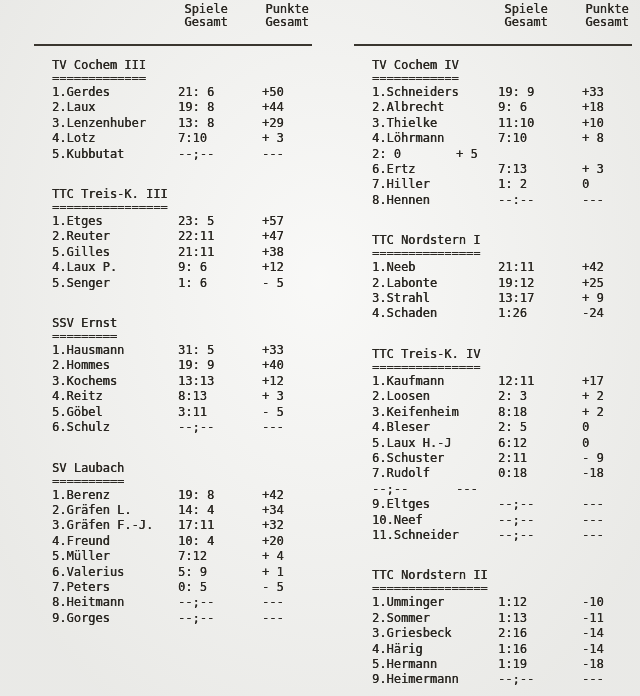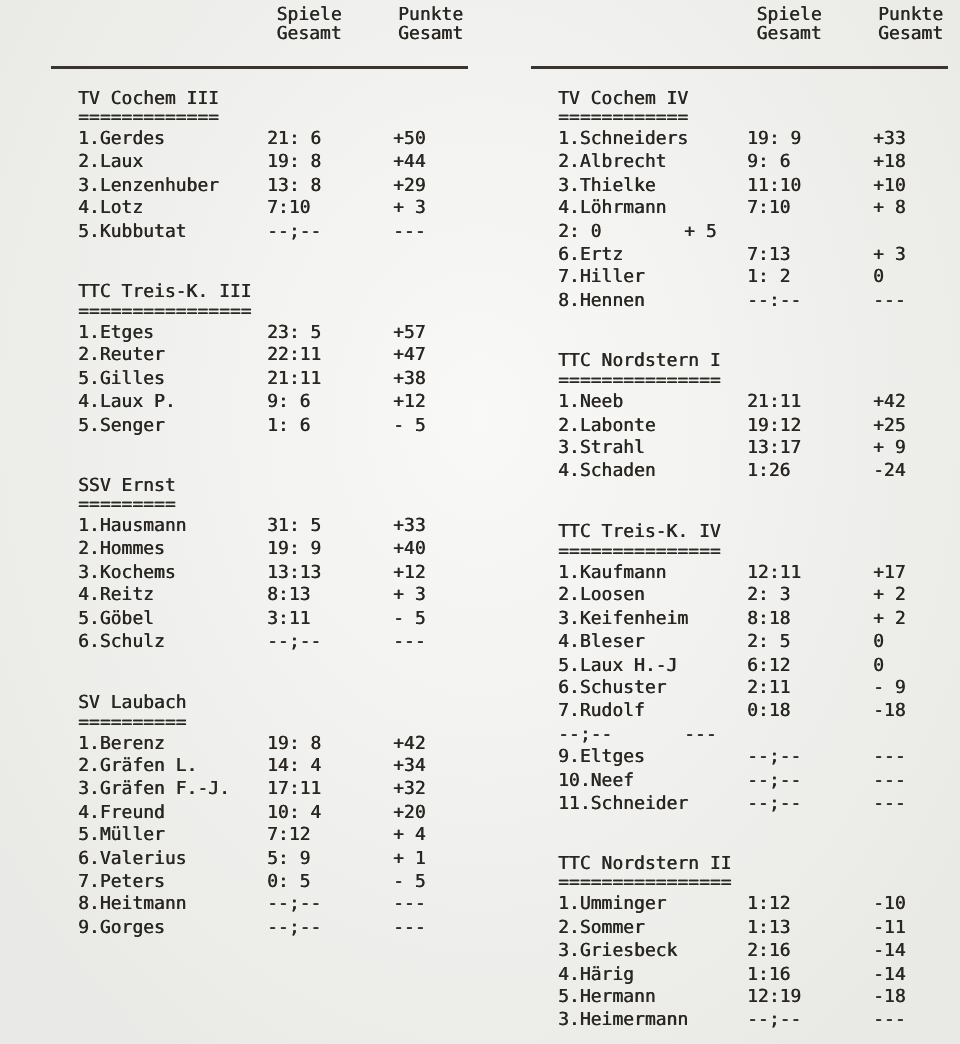--- a/index.html
+++ b/index.html
@@ -153,19 +153,19 @@
           <div class="player-row"><span class="p-name">10.Neef</span><span class="p-games">--;--</span><span class="p-points">---</span></div>
           <div class="player-row"><span class="p-name">11.Schneider</span><span class="p-games">--;--</span><span class="p-points">---</span></div>
         </section>
         <section class="team">
           <div class="team-name">TTC Nordstern II</div>
           <div class="team-underline">================</div>
           <div class="player-row"><span class="p-name">1.Umminger</span><span class="p-games">1:12</span><span class="p-points">-10</span></div>
           <div class="player-row"><span class="p-name">2.Sommer</span><span class="p-games">1:13</span><span class="p-points">-11</span></div>
           <div class="player-row"><span class="p-name">3.Griesbeck</span><span class="p-games">2:16</span><span class="p-points">-14</span></div>
           <div class="player-row"><span class="p-name">4.Härig</span><span class="p-games">1:16</span><span class="p-points">-14</span></div>
-          <div class="player-row"><span class="p-name">5.Hermann</span><span class="p-games">12:19</span><span class="p-points">-18</span></div>
-          <div class="player-row"><span class="p-name">3.Heimermann</span><span class="p-games">--;--</span><span class="p-points">---</span></div>
+          <div class="player-row"><span class="p-name">5.Hermann</span><span class="p-games">1:19</span><span class="p-points">-18</span></div>
+          <div class="player-row"><span class="p-name">9.Heimermann</span><span class="p-games">--;--</span><span class="p-points">---</span></div>
         </section>
       </div>
   </div>
 
 </div>
 
 </body></html>

